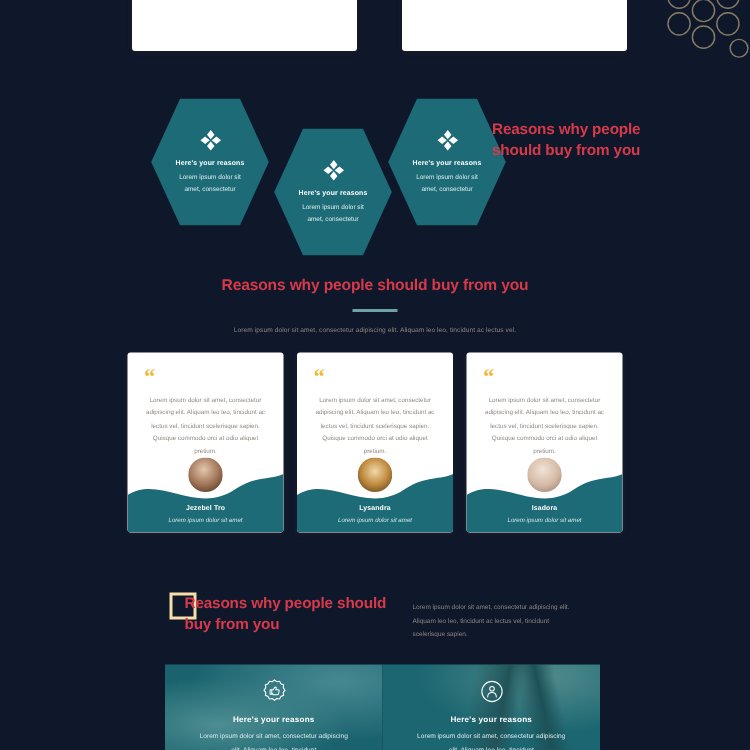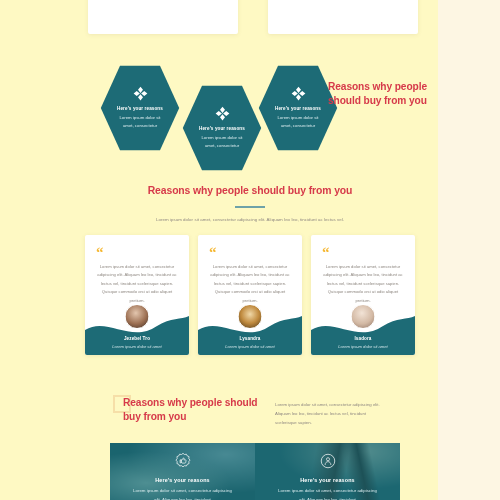--- a/index.html
+++ b/index.html
@@ -4,22 +4,22 @@
 <style>
   * { box-sizing: border-box; margin: 0; padding: 0; }
   html, body {
     width: 500px; height: 500px;
     overflow: hidden;
     background: #fdf6e3;
     font-family: "Liberation Sans", sans-serif;
   }
   #page {
     position: relative;
-    width: 438px; height: 500px;
-    background: #fef9c3;
+    width: 500px; height: 500px;
+    background: #0f172a;
     overflow: hidden;
   }
 
   
   .sec-top { position: absolute; left: 0; top: 0; width: 500px; height: 48px; }
   .topcard {
     position: absolute; top: -38px; height: 72px;
     background: #ffffff;
     border-radius: 2px;
     box-shadow: 0 1px 4px rgba(120,100,60,.10);

